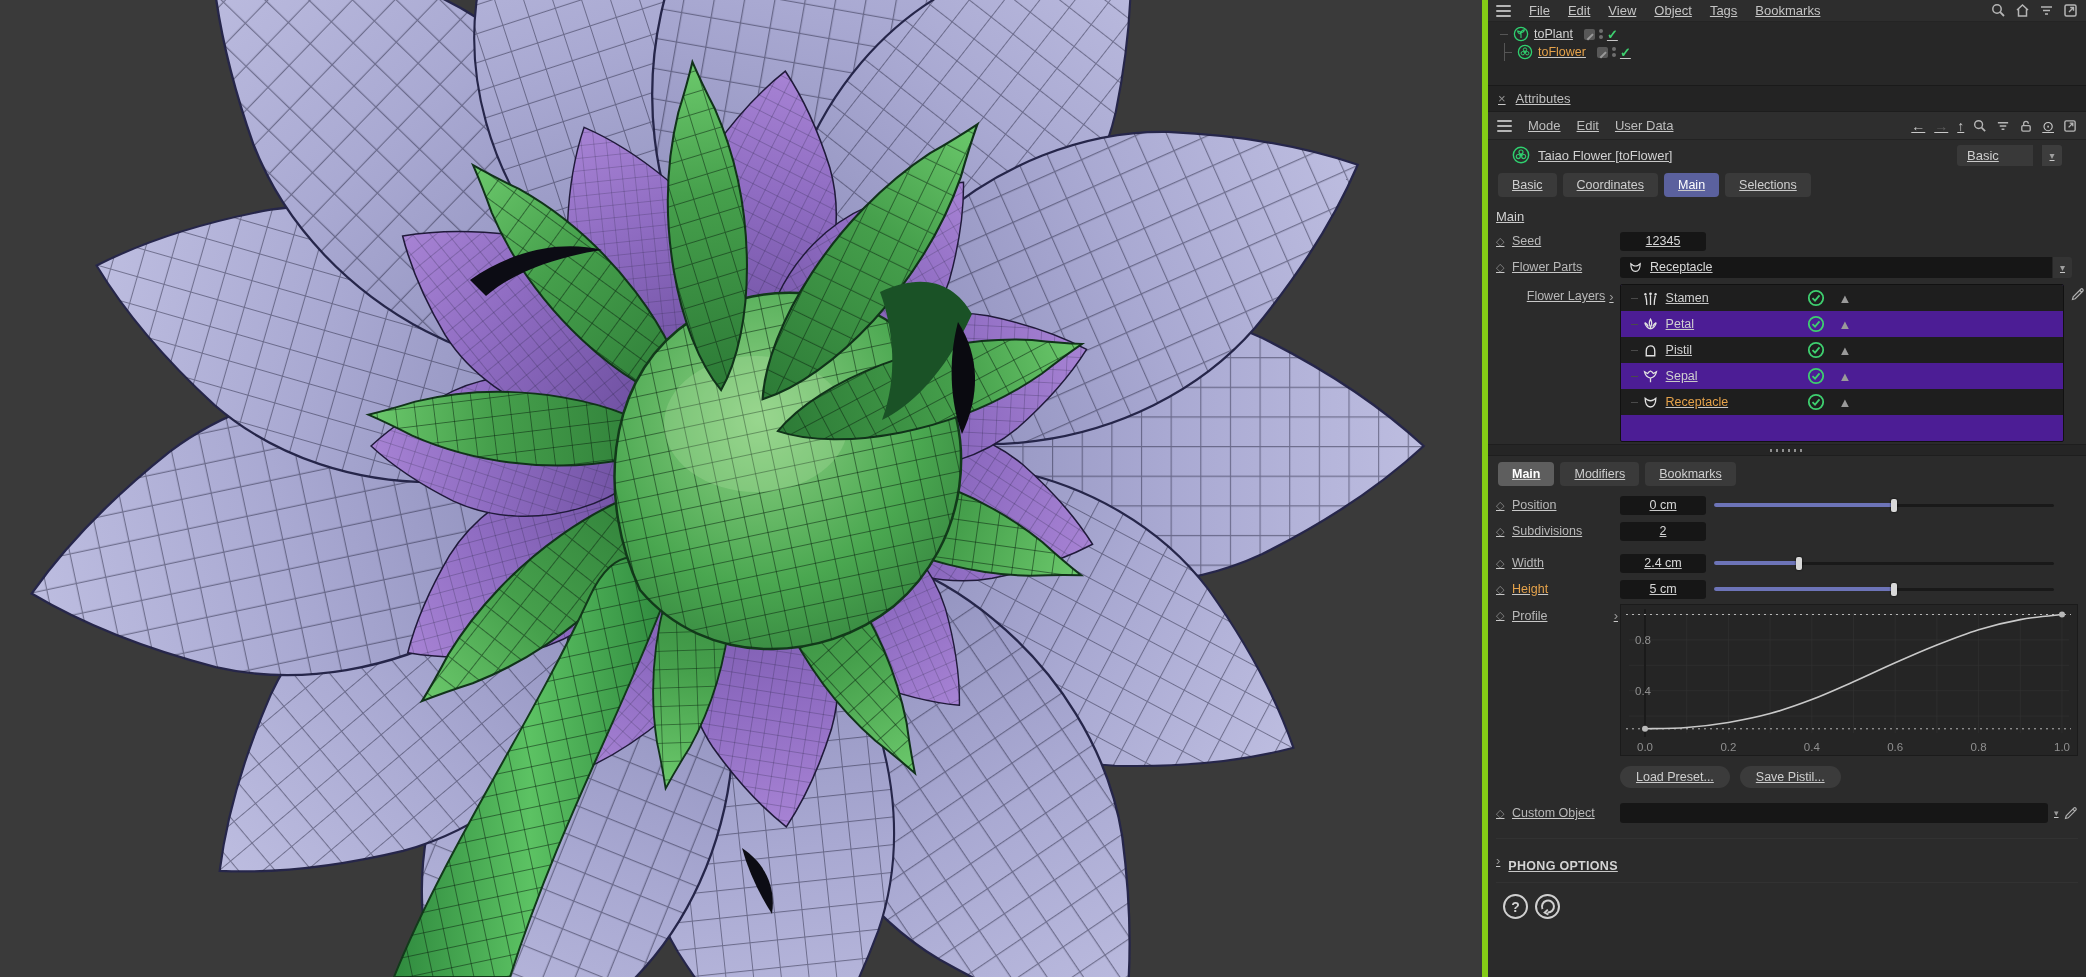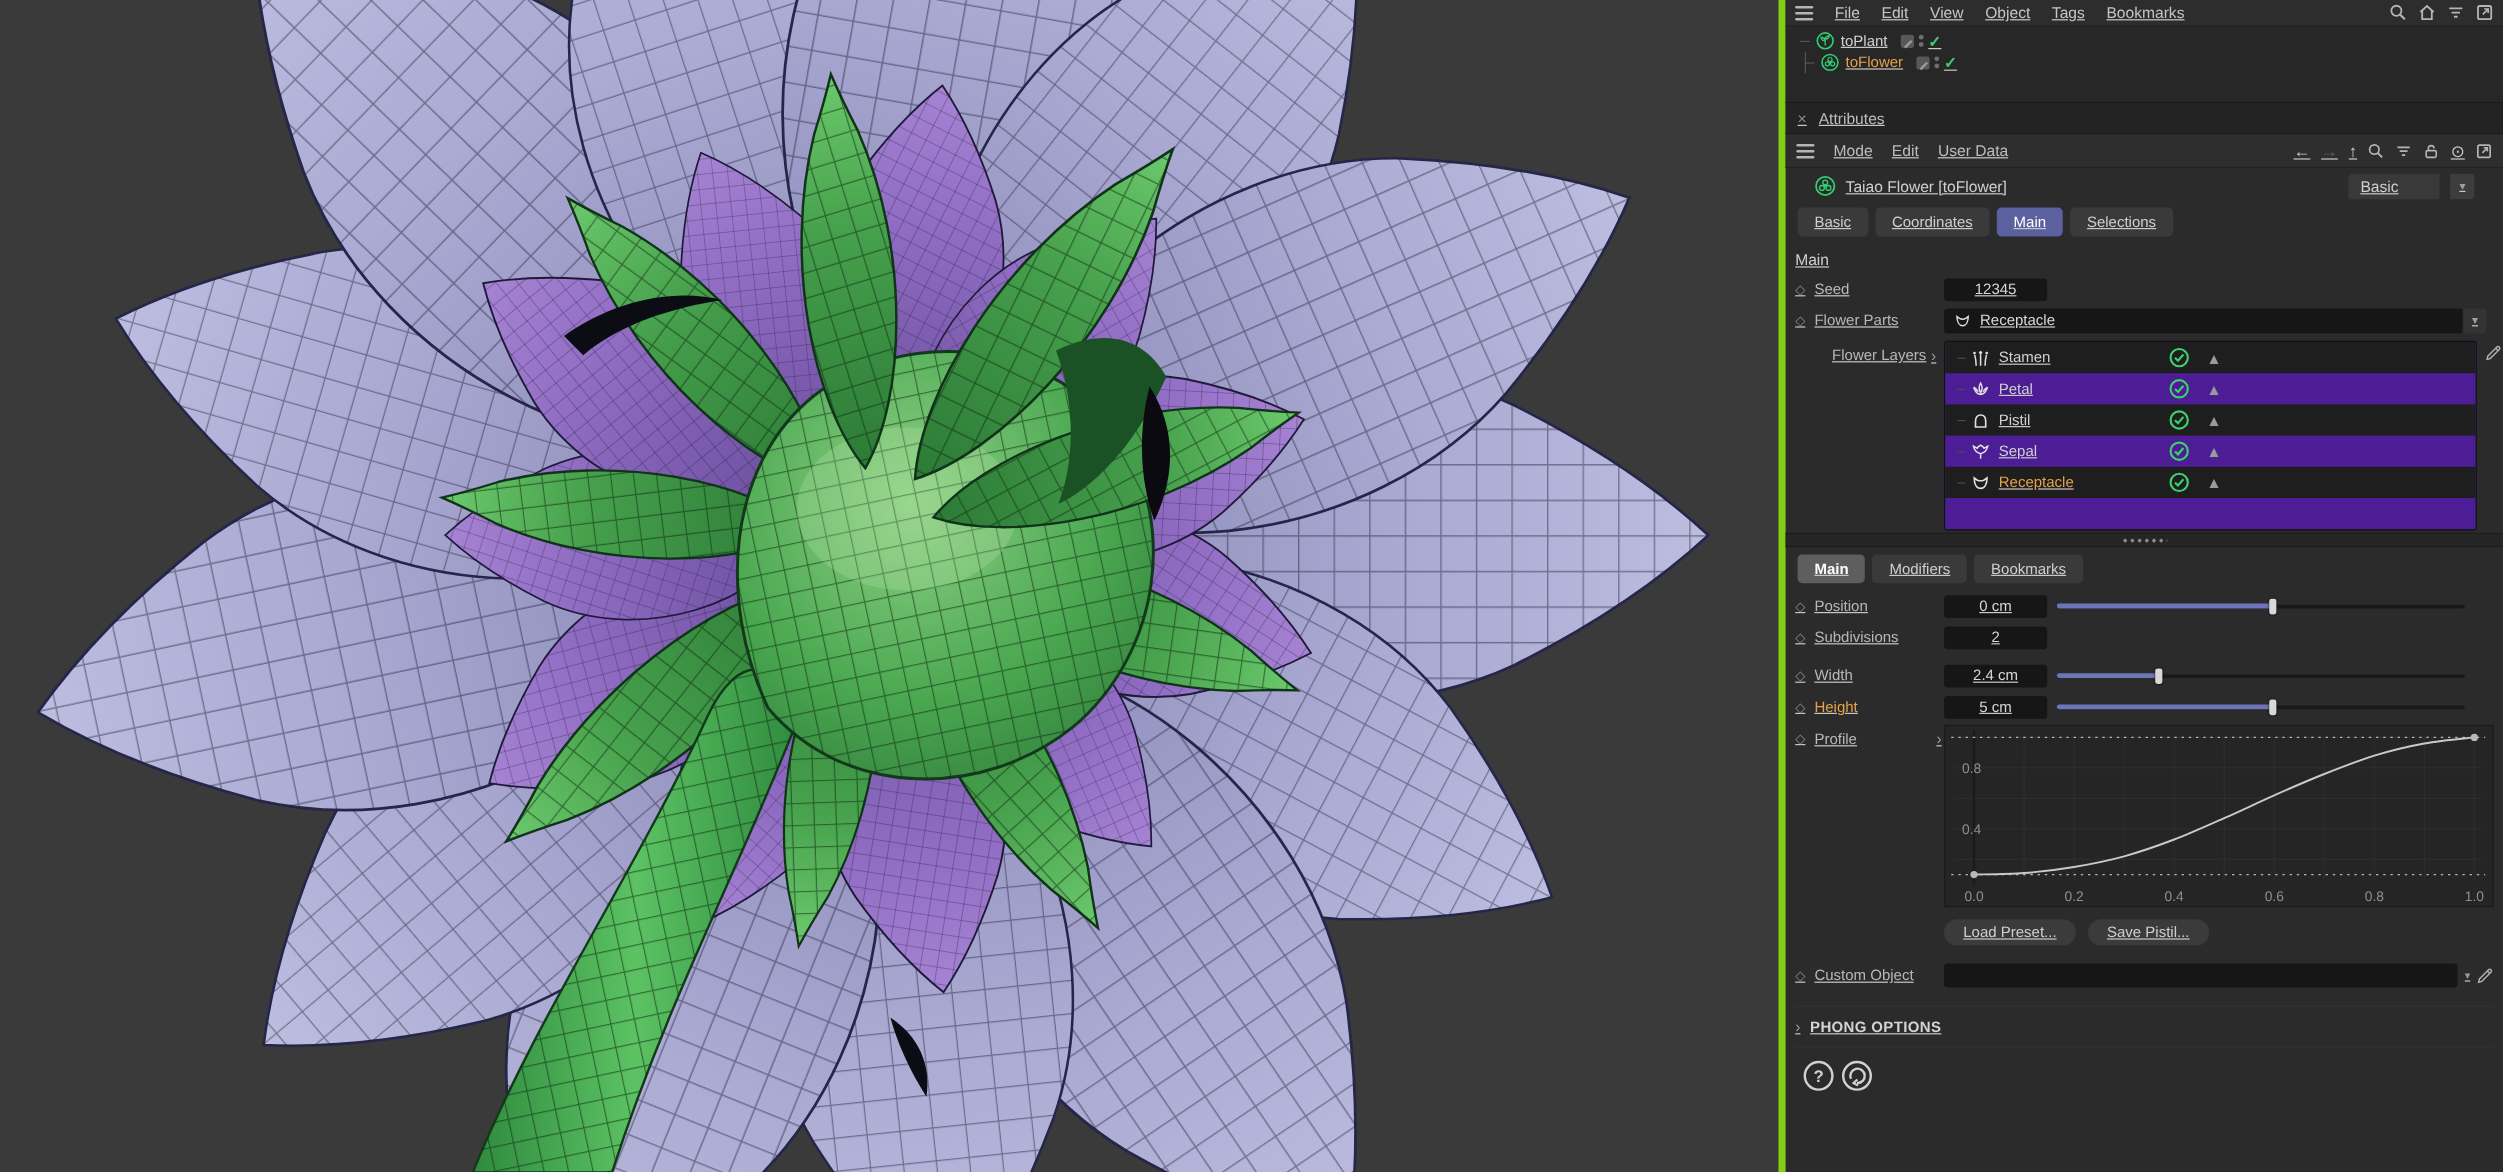--- a/index.html
+++ b/index.html
@@ -114,21 +114,21 @@
   .preset-row { display:flex; gap:10px; padding-left:132px; margin-top:10px; }
   .pill-btn { height:22px; padding:0 16px; background:#3b3b3b; border:none; border-radius:11px;
     color:#cfcfcf; font-size:12.5px; font-family:"Liberation Sans",sans-serif; display:flex; align-items:center;}
 
   .custom-obj-row { margin-top:12px; }
   .empty-input { width:428px; height:20px; background:#161616; border-radius:3px; }
   .mini-arrow { color:#9a9a9a; font-size:9px; margin:0 4px 0 6px;}
 
   .divline { height:1px; background:#3a3a3a; margin:12px 8px 0 8px; opacity:.5;}
   .phong-row { display:flex; align-items:center; gap:8px; padding:9px 8px; }
-  .phong-title { color:#d4d4d4; font-weight:bold; font-size:12.5px; letter-spacing:.3px;}
+  .phong-title { color:#d4d4d4; font-weight:bold; font-size:12.5px; letter-spacing:.3px;margin-top:11px;}
 
   .help-row { display:flex; gap:5px; padding:10px 0 0 14px; }
   .circ-btn { width:27px; height:27px; }
 
   svg.ic { display:block; }
 </style>
 </head>
 <body>
 
 <div class="app">

